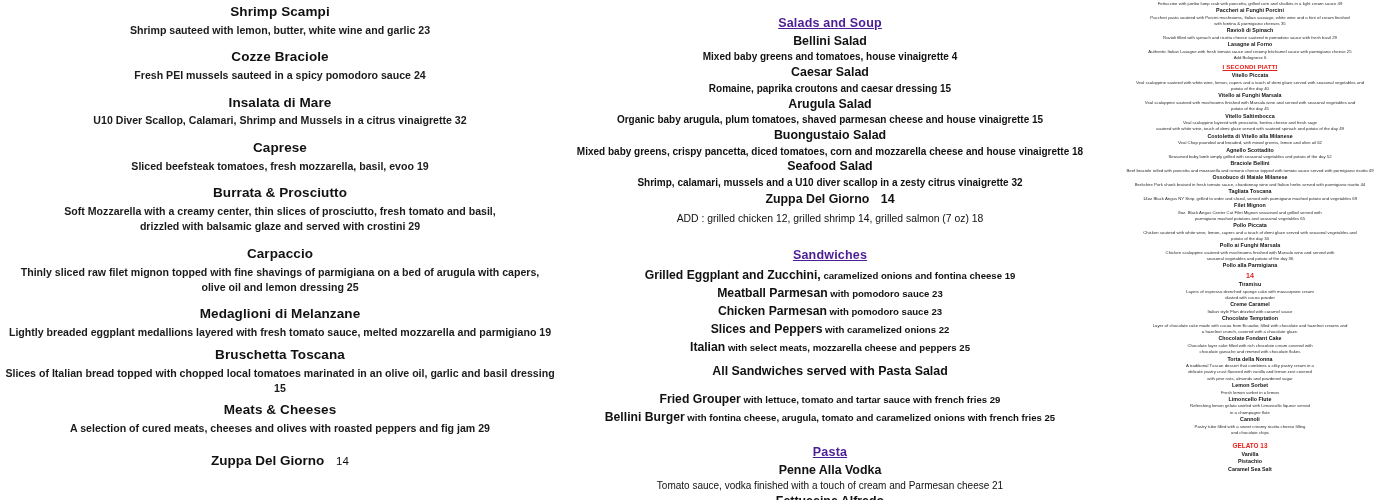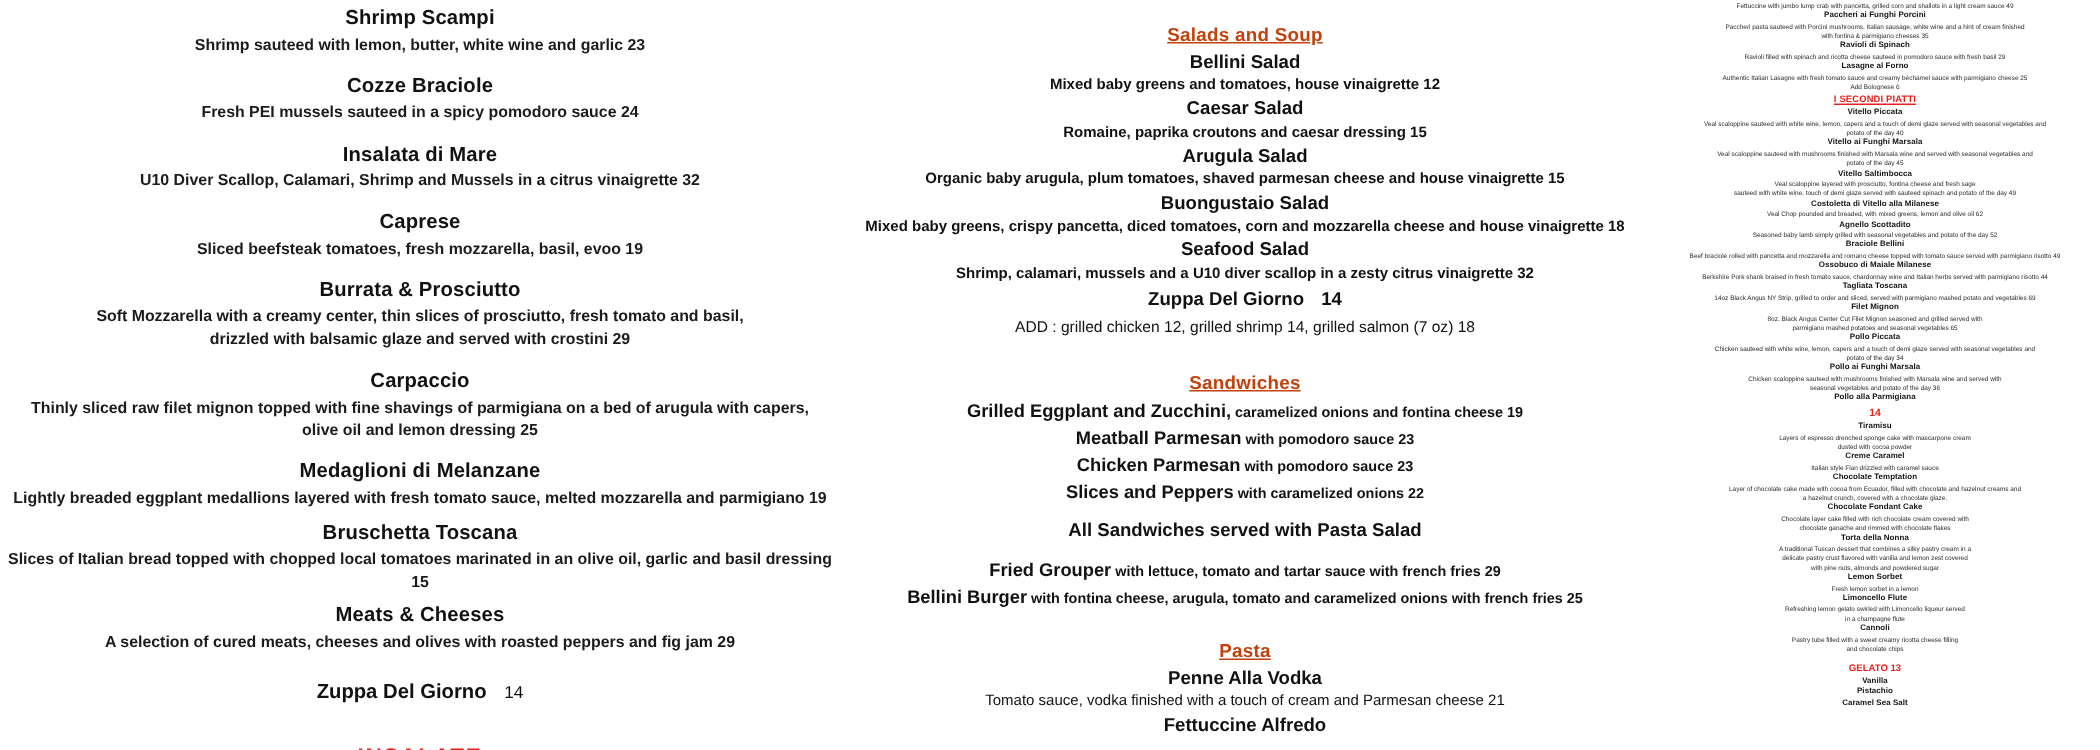--- a/index.html
+++ b/index.html
@@ -11,21 +11,21 @@
   .page{position:relative;width:1348px;height:500px;}
   .col{position:absolute;top:0;text-align:center;}
   
   .col-left{left:0;width:560px;}
   .col-left .name{font-size:13.5px;font-weight:bold;line-height:1.55;letter-spacing:.1px;}
   .col-left .desc{font-size:10.6px;font-weight:700;line-height:1.45;color:#1b1b1b;}
   .col-left .gap{height:9px;}
   .col-left .gap-sm{height:4px;}
   
   .col-mid{left:560px;width:540px;}
-  .col-mid .sec-head{font-size:12.5px;font-weight:bold;color:#c2410c;text-decoration:underline;line-height:1.5;letter-spacing:.2px;}
+  .col-mid .sec-head{font-size:12.5px;font-weight:bold;color:#4c1d95;text-decoration:underline;line-height:1.5;letter-spacing:.2px;}
   .col-mid .name{font-size:12.4px;font-weight:bold;line-height:1.42;}
   .col-mid .desc{font-size:10px;line-height:1.38;font-weight:bold;}
   .col-mid .desc-n{font-size:10px;line-height:1.38;font-weight:400;}
   .col-mid .inline-name{font-size:12.2px;font-weight:bold;}
   .col-mid .inline-desc{font-size:9.6px;font-weight:700;}
   .col-mid .add-line{font-size:10.4px;font-weight:400;line-height:1.5;}
   
   .col-right{left:1100px;width:300px;}
   .col-right .sec-head{font-size:6.2px;font-weight:bold;color:#e8201a;text-decoration:underline;line-height:1.45;letter-spacing:.15px;}
   .col-right .sec-head-plain{font-size:6.4px;font-weight:bold;color:#e8201a;line-height:1.5;}
@@ -105,21 +105,21 @@
     <div class="insalate-head">INSALATE</div>
 
   </div>
 
   <div class="col col-mid">
     <div style="height:14px"></div>
     <div class="sec-head">Salads and Soup</div>
 
     <div>
       <div class="name">Bellini Salad</div>
-      <div class="desc">Mixed baby greens and tomatoes, house vinaigrette 12</div>
+      <div class="desc">Mixed baby greens and tomatoes, house vinaigrette 4</div>
     </div>
     <div>
       <div class="name">Caesar Salad</div>
       <div class="desc">Romaine, paprika croutons and caesar dressing 15</div>
     </div>
     <div>
       <div class="name">Arugula Salad</div>
       <div class="desc">Organic baby arugula, plum tomatoes, shaved parmesan cheese and house vinaigrette 15</div>
     </div>
     <div>
@@ -145,20 +145,23 @@
       <span class="inline-name">Grilled Eggplant and Zucchini,</span><span class="inline-desc"> caramelized onions and fontina cheese 19</span>
     </div>
     <div>
       <span class="inline-name">Meatball Parmesan</span><span class="inline-desc"> with pomodoro sauce 23</span>
     </div>
     <div>
       <span class="inline-name">Chicken Parmesan</span><span class="inline-desc"> with pomodoro sauce 23</span>
     </div>
     <div>
       <span class="inline-name">Slices and Peppers</span><span class="inline-desc"> with caramelized onions 22</span>
+    </div>
+    <div>
+      <span class="inline-name">Italian</span><span class="inline-desc"> with select meats, mozzarella cheese and peppers 25</span>
     </div>
 
     <div style="height:8px"></div>
     <div class="name">All Sandwiches served with Pasta Salad</div>
     <div style="height:8px"></div>
 
     <div>
       <span class="inline-name">Fried Grouper</span><span class="inline-desc"> with lettuce, tomato and tartar sauce with french fries 29</span>
     </div>
     <div>

